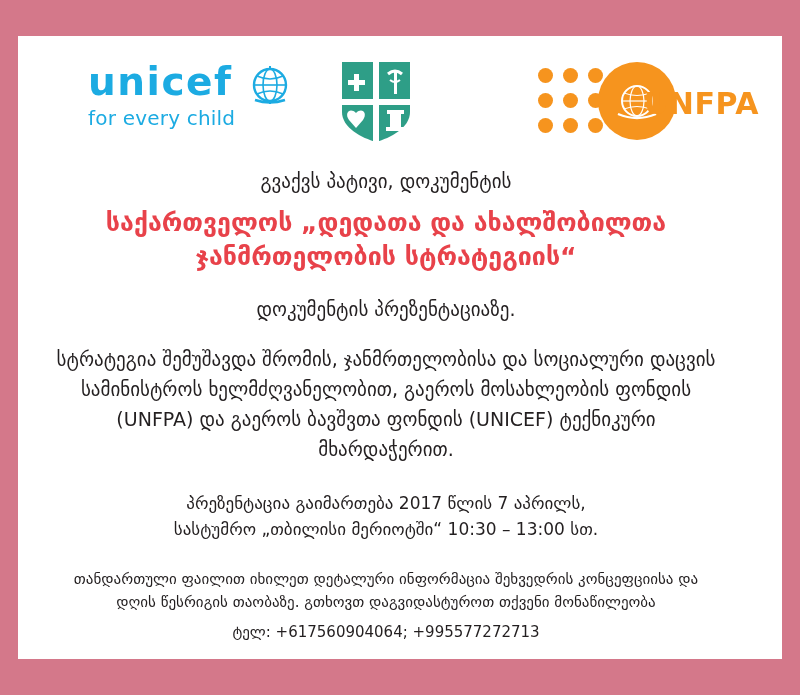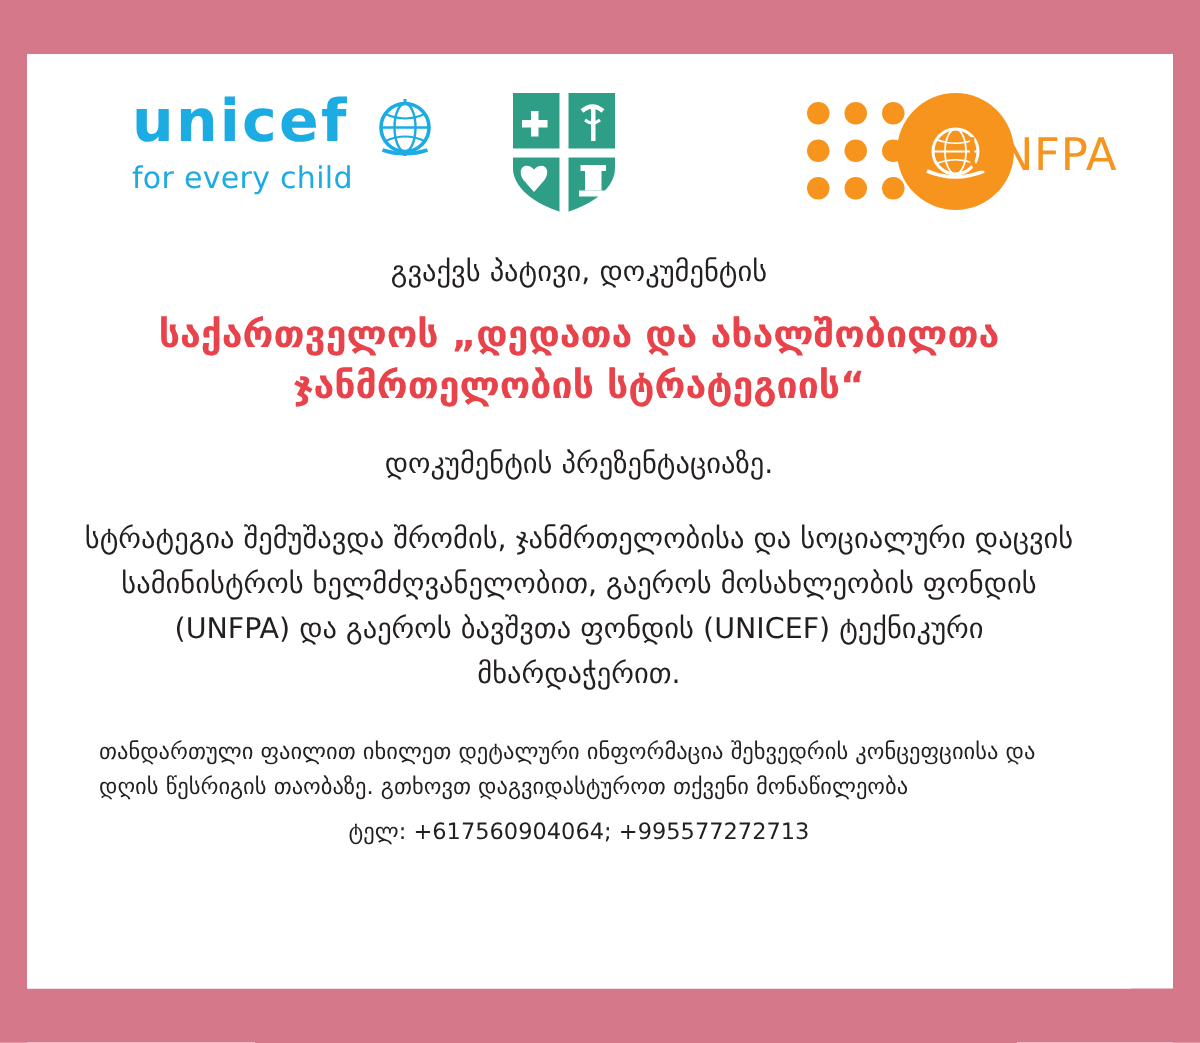--- a/index.html
+++ b/index.html
@@ -123,21 +123,21 @@
     height: 78px;
     border-radius: 50%;
     background: #f6941e;
   }
   .unfpa-text {
     position: absolute;
     left: 106px;
     top: 24px;
     color: #f6941e;
     font-size: 30px;
-    font-weight: normal;
+    font-weight: bold;
     letter-spacing: 0.5px;
   }
   .un-emblem {
     position: absolute;
     left: 74px;
     top: 14px;
     width: 50px;
     height: 50px;
   }
 
@@ -178,21 +178,21 @@
     font-size: 17px;
     line-height: 26px;
     color: #231f20;
     text-align: center;
   }
   .note-block {
     margin: 26px 48px 0 48px;
     font-size: 15px;
     line-height: 23px;
     color: #231f20;
-    text-align: left;
+    text-align: center;
   }
   .contact {
     margin-top: 6px;
     font-size: 15px;
     line-height: 24px;
     color: #231f20;
     text-align: center;
   }
   .email-line {
     font-size: 14px;
@@ -277,20 +277,24 @@
 
     <div class="line invite-line">გვაქვს პატივი, დოკუმენტის</div>
 
     <div class="line title">საქართველოს „დედათა და ახალშობილთა</div>
     <div class="line title" style="margin-top:0">ჯანმრთელობის სტრატეგიის“</div>
 
     <div class="line subtitle">დოკუმენტის პრეზენტაციაზე.</div>
 
     <div class="para">სტრატეგია შემუშავდა შრომის, ჯანმრთელობისა და სოციალური დაცვის სამინისტროს ხელმძღვანელობით, გაეროს მოსახლეობის ფონდის (UNFPA) და გაეროს ბავშვთა ფონდის (UNICEF) ტექნიკური მხარდაჭერით.</div>
 
+    <div class="date-block">
+      <div>პრეზენტაცია გაიმართება 2017 წლის 7 აპრილს,</div>
+      <div>სასტუმრო „თბილისი მერიოტში“ 10:30 – 13:00 სთ.</div>
+    </div>
 
     <div class="note-block">
       <div>თანდართული ფაილით იხილეთ დეტალური ინფორმაცია შეხვედრის კონცეფციისა და</div>
       <div>დღის წესრიგის თაობაზე. გთხოვთ დაგვიდასტუროთ თქვენი მონაწილეობა</div>
     </div>
 
     <div class="contact">
       <div>
         <span>ტელ:</span>
         <span>+617560904064;   +995577272713</span>

